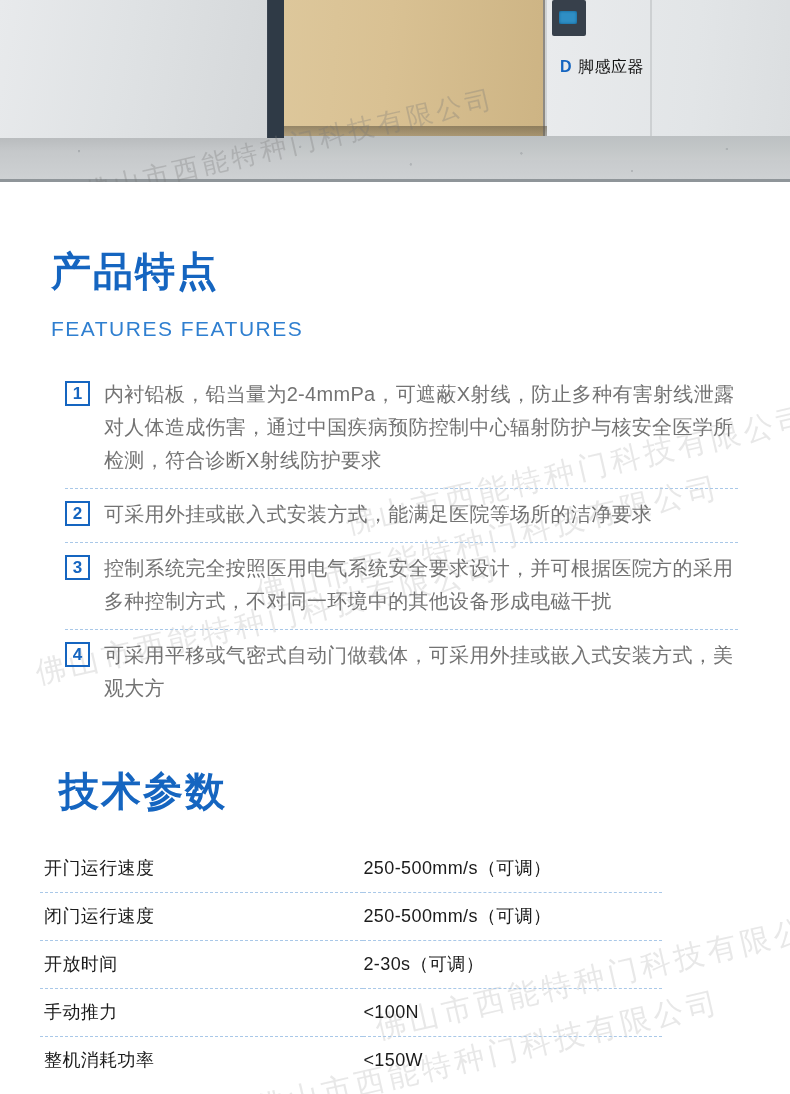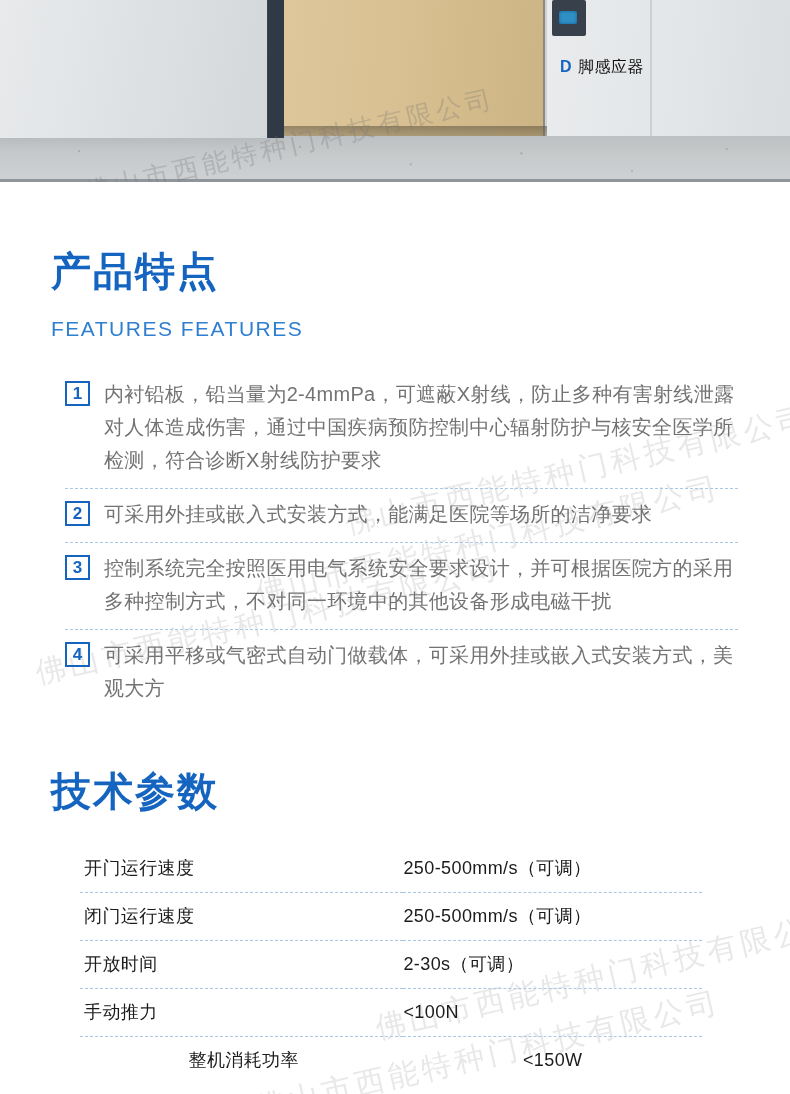--- a/index.html
+++ b/index.html
@@ -203,37 +203,36 @@
     text-align: center;
     margin-top: 3px;
   }
   .feature-text {
     font-size: 20px;
     line-height: 33px;
     color: #737373;
     letter-spacing: .3px;
   }
 
-  #specs-head { margin-top: 48px; margin-left: 11px; justify-content: flex-end; }
+  #specs-head { margin-top: 48px; margin-left: 19px; justify-content: flex-end; }
 
   .spec-table {
     margin-top: 26px;
-    margin-left: 40px;
     margin-right: 48px;
     border-collapse: collapse;
     width: calc(100% - 88px);
   }
   .spec-table td {
     font-size: 18px;
     color: #1b1b1b;
     padding: 11px 0 12px 0;
     border-bottom: 1px dashed #a9c8e8;
     letter-spacing: .4px;
   }
-  .spec-table tr:last-child td { border-bottom: none; text-align: center; }
+  .spec-table tr:last-child td { border-bottom: none; }
   .spec-name { width: 52%; padding-left: 4px !important; }
   .spec-value { width: 48%; }
 </style>
 </head>
 <body>
 
 <div class="photo">
   <div class="wall-left"></div>
   <div class="frame"></div>
   <div class="door"></div>

